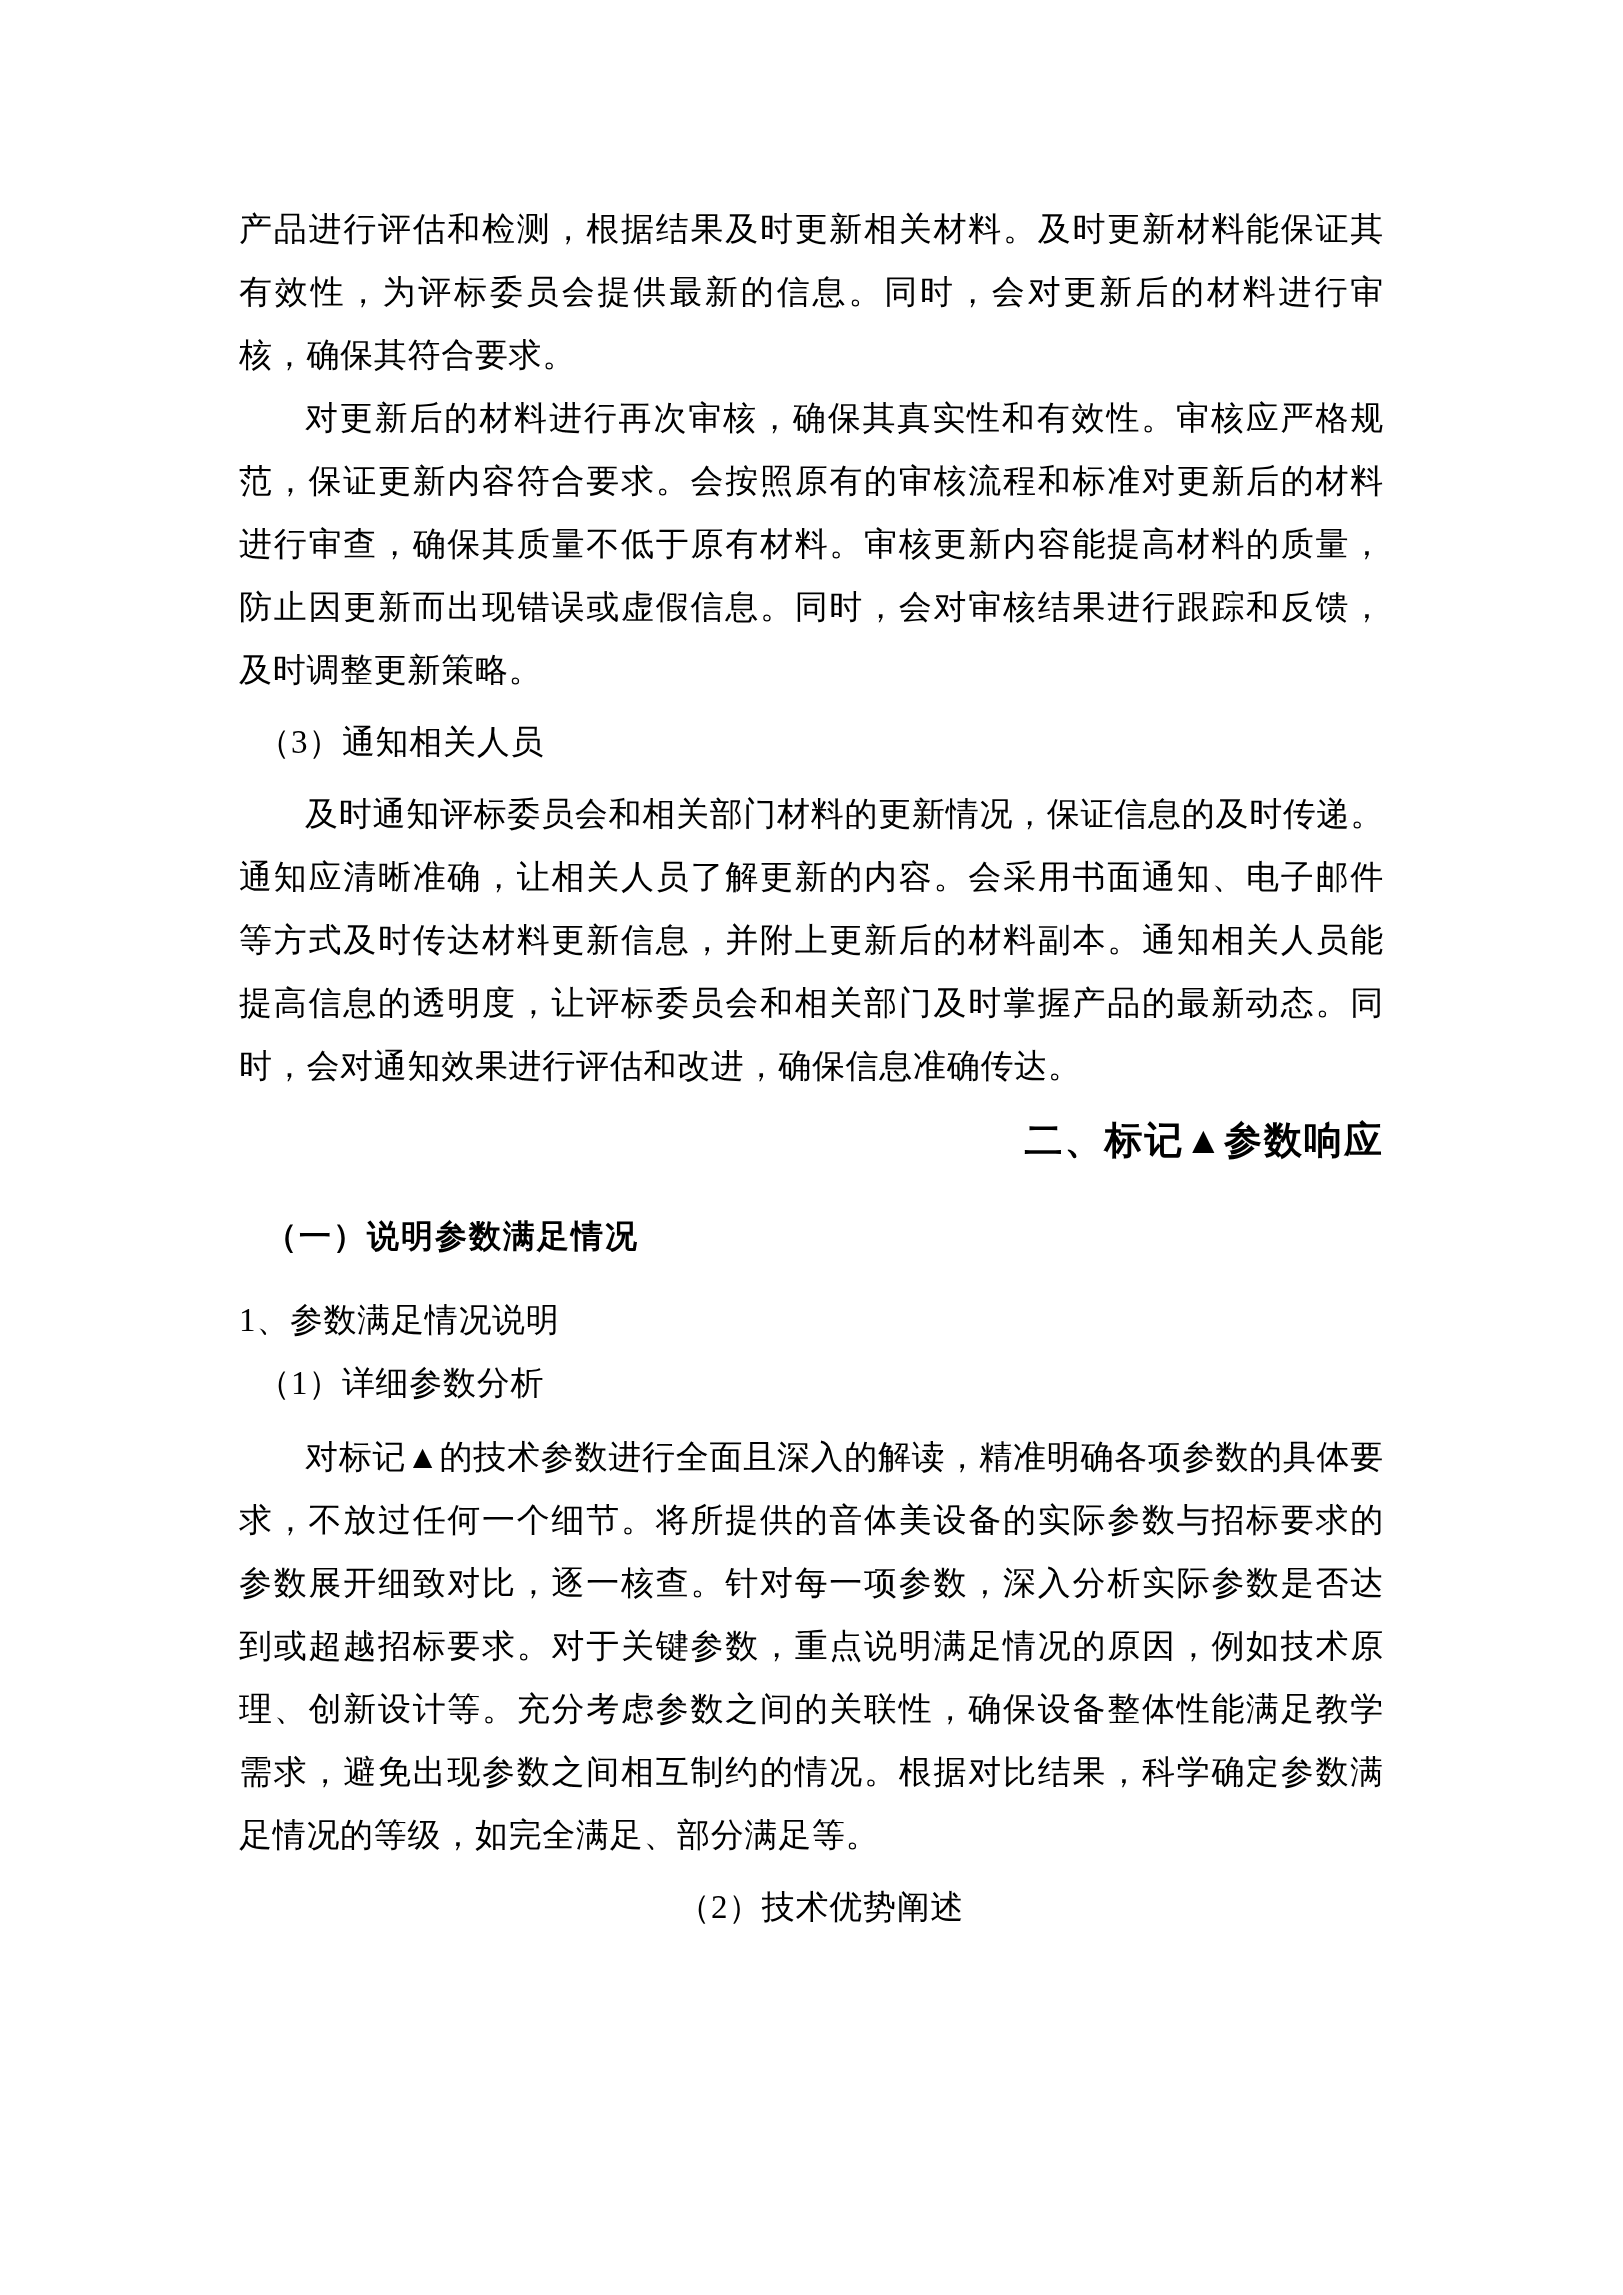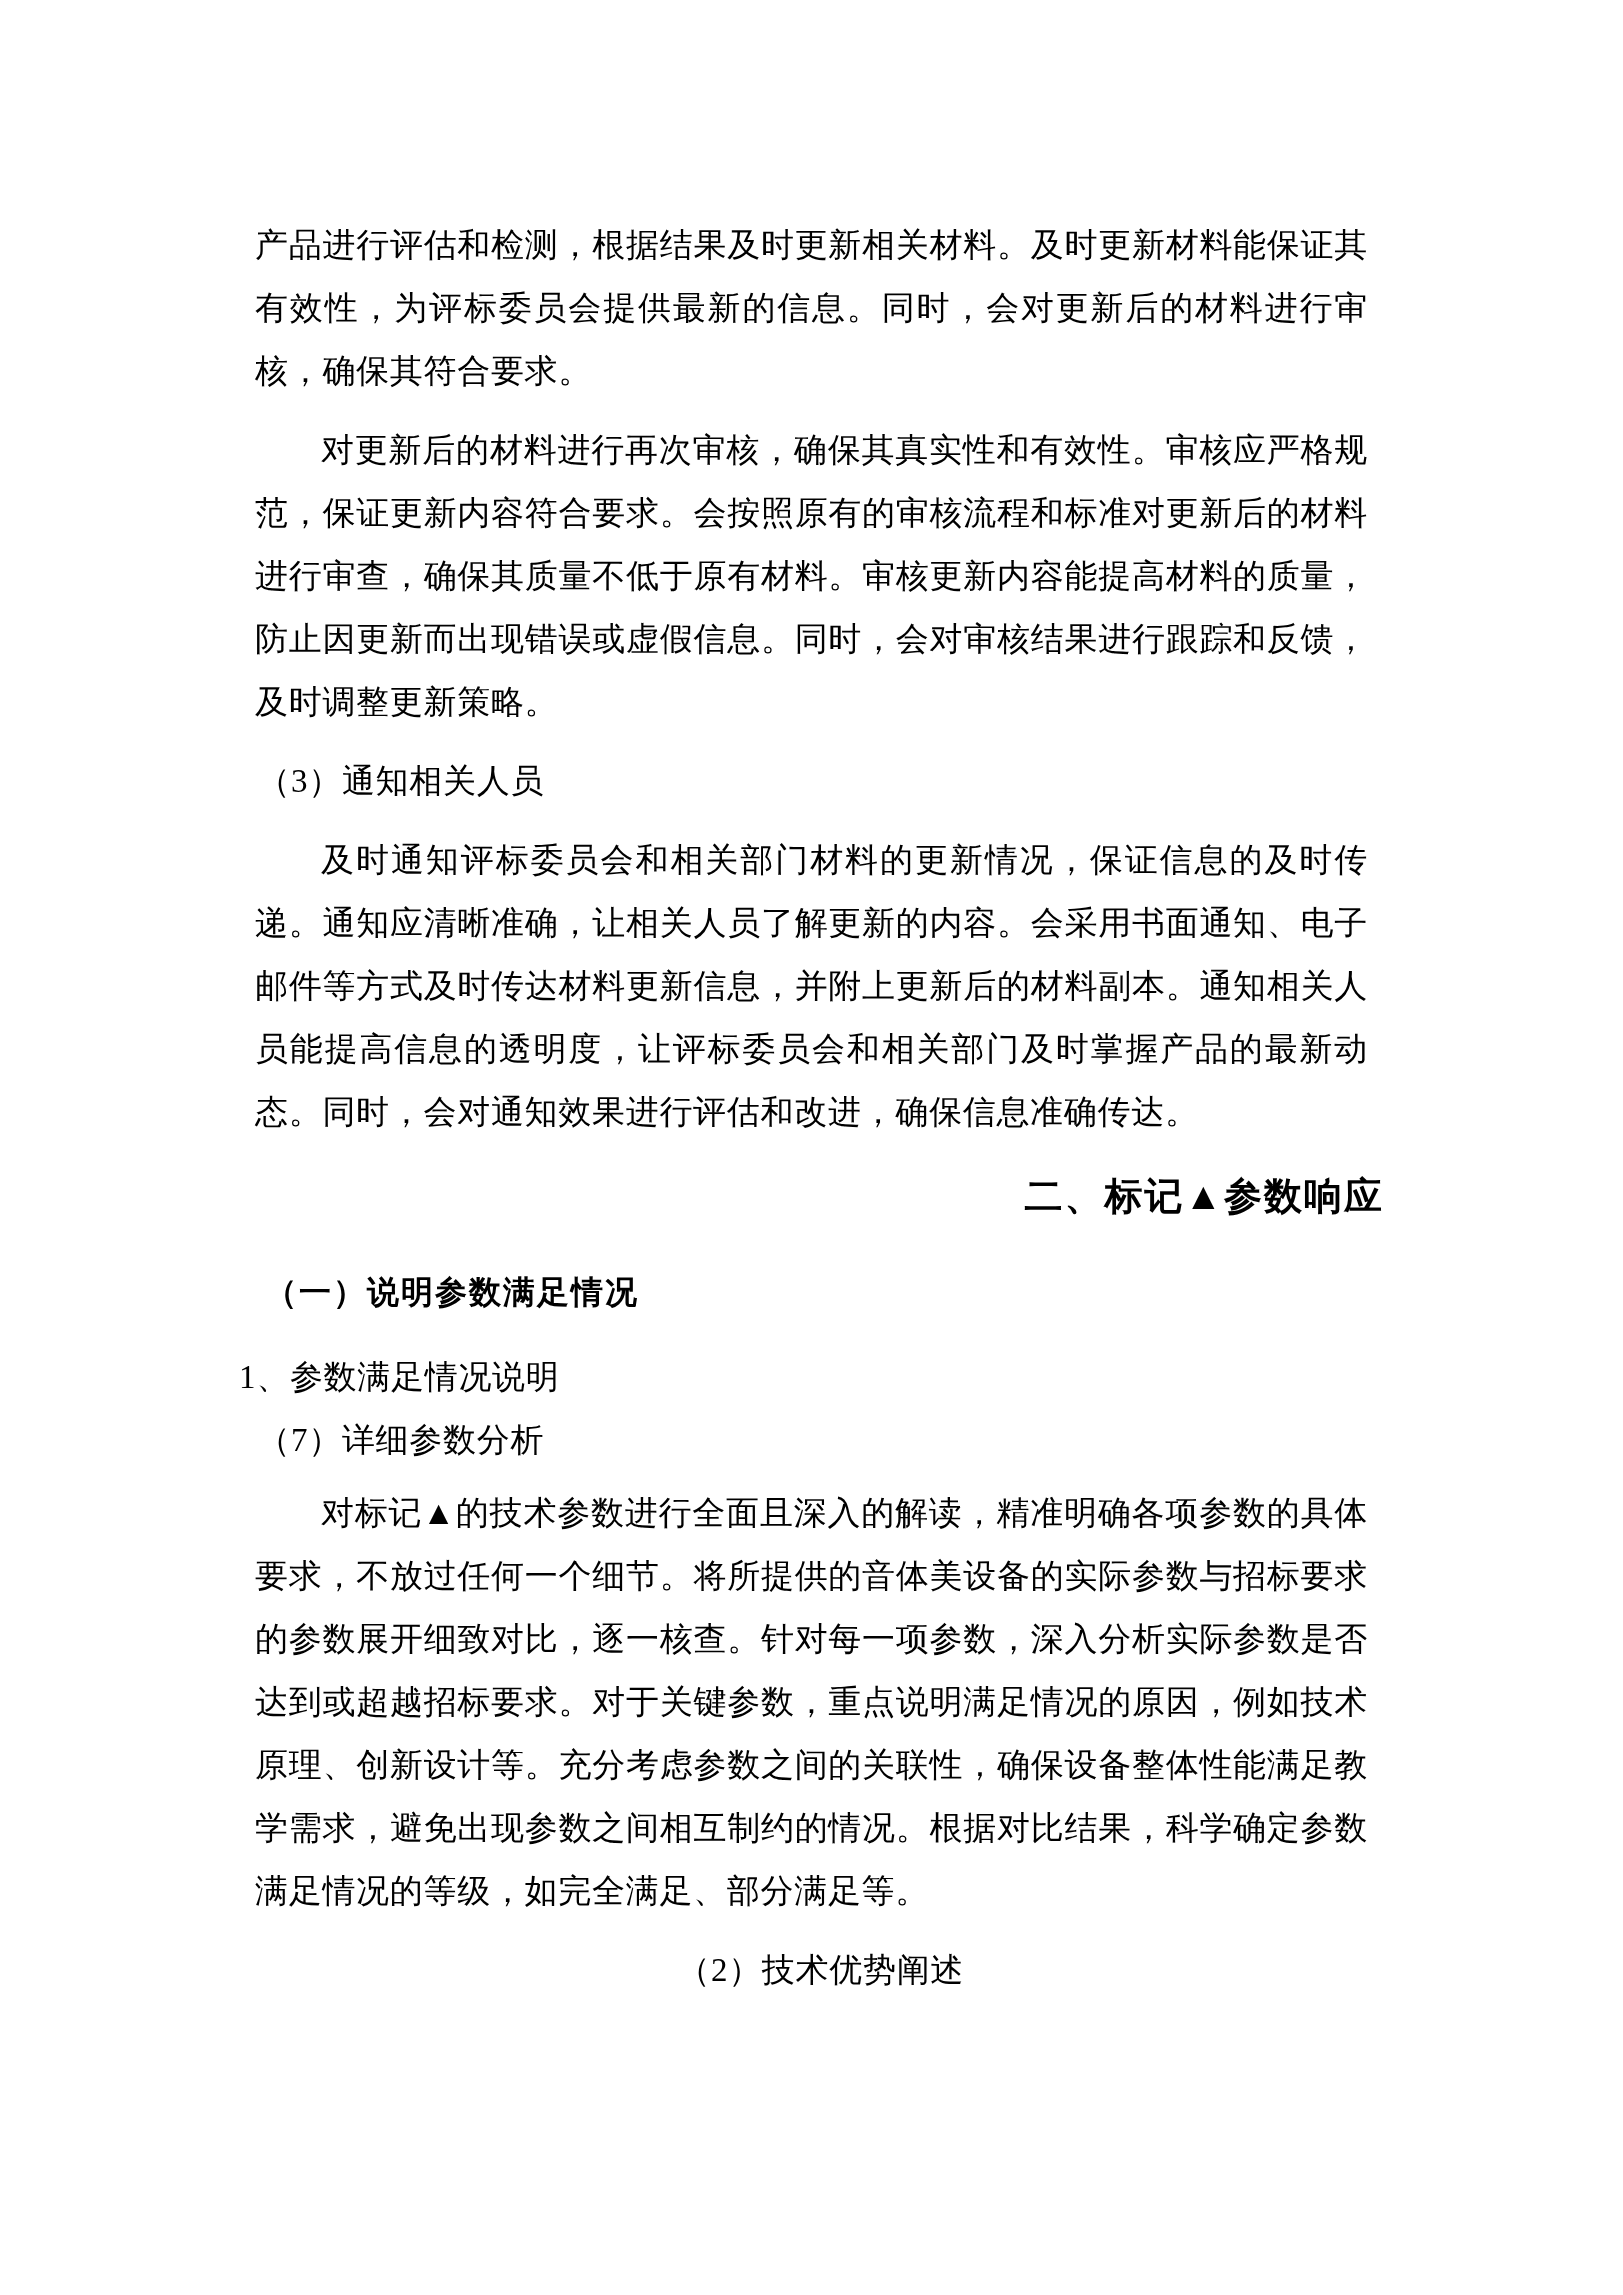--- a/index.html
+++ b/index.html
@@ -21,21 +21,21 @@
     left: 239px;
     top: 198px;
     width: 1145px;
   }
   .body-text {
     font-size: 33px;
     line-height: 63px;
     letter-spacing: 0.7px;
     text-align: justify;
     text-align-last: left;
-    margin: 16px;
+    margin: 0;
   }
   .indent2 {
     text-indent: 2em;
   }
   .item-heading {
     font-size: 33px;
     line-height: 63px;
     letter-spacing: 0.7px;
     margin: 9.2px 0;
     padding-left: 18.3px;
@@ -92,21 +92,21 @@
     <p class="item-heading">（3）通知相关人员</p>
 
     <p class="body-text indent2">及时通知评标委员会和相关部门材料的更新情况，保证信息的及时传递。通知应清晰准确，让相关人员了解更新的内容。会采用书面通知、电子邮件等方式及时传达材料更新信息，并附上更新后的材料副本。通知相关人员能提高信息的透明度，让评标委员会和相关部门及时掌握产品的最新动态。同时，会对通知效果进行评估和改进，确保信息准确传达。</p>
 
     <h1 class="chapter-heading">二、标记▲参数响应</h1>
 
     <h2 class="section-heading">（一）说明参数满足情况</h2>
 
     <p class="numbered-heading">1、参数满足情况说明</p>
 
-    <p class="sub-item-heading">（7）详细参数分析</p>
+    <p class="sub-item-heading">（1）详细参数分析</p>
 
     <p class="body-text indent2 para-4">对标记▲的技术参数进行全面且深入的解读，精准明确各项参数的具体要求，不放过任何一个细节。将所提供的音体美设备的实际参数与招标要求的参数展开细致对比，逐一核查。针对每一项参数，深入分析实际参数是否达到或超越招标要求。对于关键参数，重点说明满足情况的原因，例如技术原理、创新设计等。充分考虑参数之间的关联性，确保设备整体性能满足教学需求，避免出现参数之间相互制约的情况。根据对比结果，科学确定参数满足情况的等级，如完全满足、部分满足等。</p>
 
     <p class="sub-item-heading sub-item-last">（2）技术优势阐述</p>
 
   </div>
 </div>
 
 
 </body></html>

